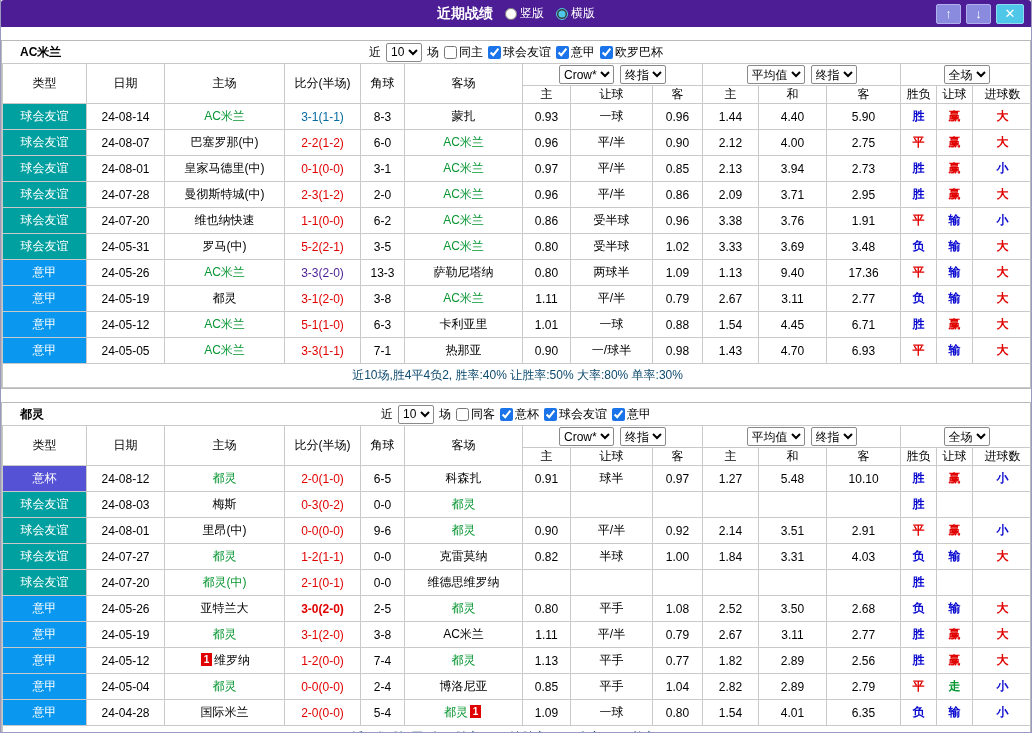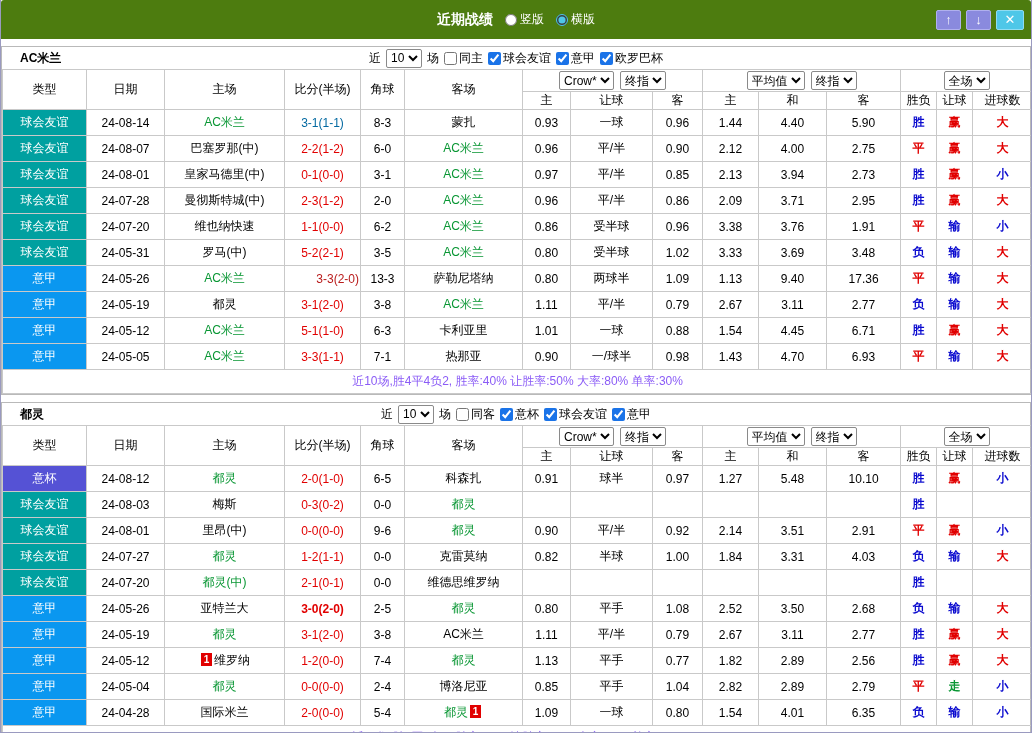--- a/index.html
+++ b/index.html
@@ -6,59 +6,59 @@
   html,body { background:#ffffff; }
   body {
     width:1032px;
     font-family:"Liberation Sans","DejaVu Sans",sans-serif;
     font-size:12px; color:#000;
   }
   .widget { width:1032px; height:733px; overflow:hidden; background:#fff; border:1px solid #9a9ac0; border-top:none; }
 
   
   .titlebar {
-    height:39px; background:#4d7c0f; position:relative;
+    height:27px; background:#4c1d95; position:relative;
     display:flex; align-items:center; border-radius:3px 3px 0 0;
   }
   .tb-center {
     position:absolute; left:50%; transform:translateX(-50%);
     display:flex; align-items:center; gap:12px; color:#fff; white-space:nowrap;
   }
   .tb-title { font-weight:bold; font-size:14px; }
   .tb-radio { display:flex; align-items:center; gap:3px; font-size:12px; cursor:pointer; }
   .tb-radio input { accent-color:#4fc7e8; width:12px; height:12px; }
   .tb-buttons { margin-left:auto; display:flex; gap:5px; padding-right:7px; z-index:2; }
   .tb-btn {
     width:25px; height:20px; display:flex; align-items:center; justify-content:center;
     color:#fff; background:#8a8ade; border:1px solid #b0b0ee; border-radius:2px;
     font-size:13px; font-weight:bold; cursor:pointer; line-height:1;
   }
   .tb-btn.close { background:#4ec7e8; border-color:#8fdcf2; width:28px; }
 
   
-  .block { margin-top:7px; border:1px solid #b9b9b9; }
+  .block { margin-top:13px; border:1px solid #b9b9b9; }
   .block:first-of-type { margin-top:8px; }
 
   .section { height:22px; display:flex; align-items:center; position:relative; background:#fff; }
   .section-title { position:absolute; left:18px; font-weight:bold; font-size:12px; }
   .section-filters { margin:0 auto; display:flex; align-items:center; gap:5px; white-space:nowrap; }
   .section-filters label { display:flex; align-items:center; gap:2px; cursor:pointer; }
   .section-filters input[type=checkbox] { width:13px; height:13px; accent-color:#1a73e8; }
   select { font-size:12px; height:19px; background:#fff; border:1px solid #8a8a8a; border-radius:2px; }
 
   table { border-collapse:collapse; table-layout:fixed; width:100%; }
   th, td {
     border:1px solid #c9c9c9; text-align:center; font-weight:normal;
     padding:0 1px; overflow:hidden; white-space:nowrap; font-size:12px; vertical-align:middle;
   }
   thead tr.sel-row th { height:22px; }
   thead tr.lbl-row th { height:18px; }
   tbody td { height:26px; }
   .selwrap { display:flex; align-items:center; justify-content:center; gap:6px; }
-  tfoot td { height:24px; color:#8b5cf6; border-top:1px solid #c9c9c9; }
+  tfoot td { height:24px; color:#0c4a6e; border-top:1px solid #c9c9c9; }
 
   .badge {
     display:inline-block; min-width:11px; height:13px; line-height:13px;
     background:#e10000; color:#fff; font-size:10px; font-weight:bold;
     padding:0 1px; margin:0 2px; vertical-align:1px;
   }
 </style>
 </head>
 <body>
 
@@ -271,21 +271,21 @@
             <td>3.69</td>
             <td>3.48</td>
             <td style="color: rgb(11, 11, 207); font-weight: bold;">负</td>
             <td style="color: rgb(11, 11, 207); font-weight: bold;">输</td>
             <td style="color: rgb(225, 0, 0); font-weight: bold;">大</td>
           </tr>
           <tr>
             <td style="background: rgb(10, 151, 240); color: rgb(255, 255, 255);">意甲</td>
             <td>24-05-26</td>
             <td><span style="color: rgb(8, 150, 51);">AC米兰</span></td>
-            <td style="color: #b91c1c; text-align: right;">3-3(2-0)</td>
+            <td style="color: #4c1d95;">3-3(2-0)</td>
             <td>13-3</td>
             <td><span>萨勒尼塔纳</span></td>
             <td>0.80</td>
             <td>两球半</td>
             <td>1.09</td>
             <td>1.13</td>
             <td>9.40</td>
             <td>17.36</td>
             <td style="color: rgb(225, 0, 0); font-weight: bold;">平</td>
             <td style="color: rgb(11, 11, 207); font-weight: bold;">输</td>

